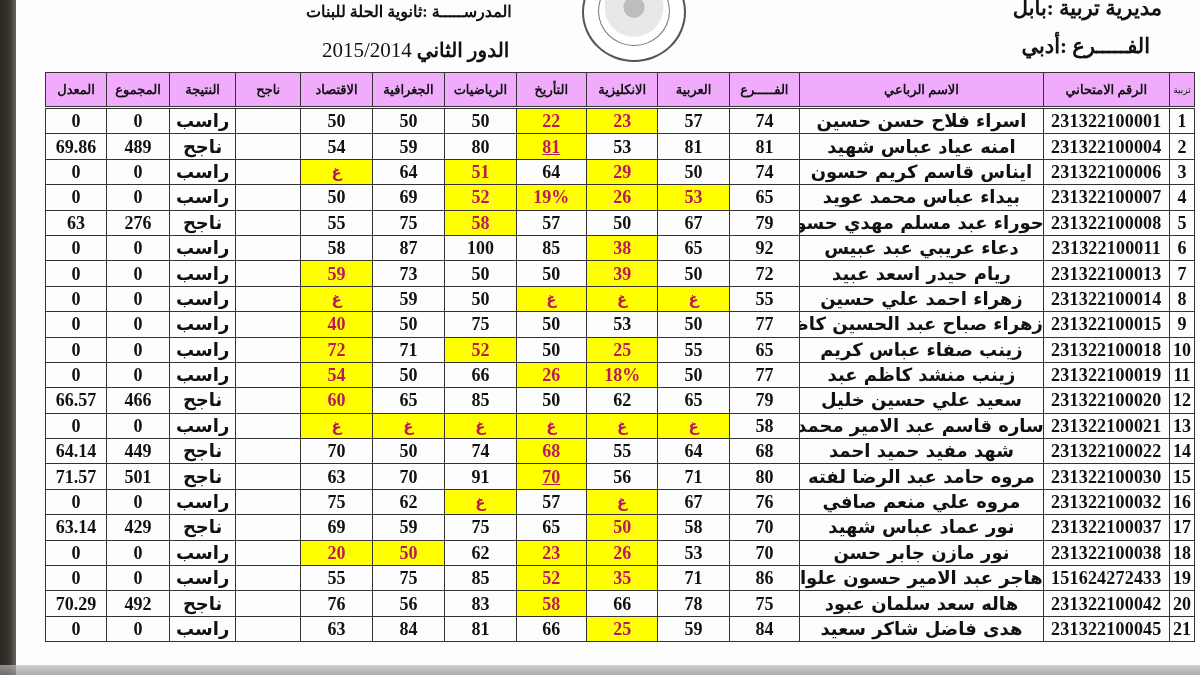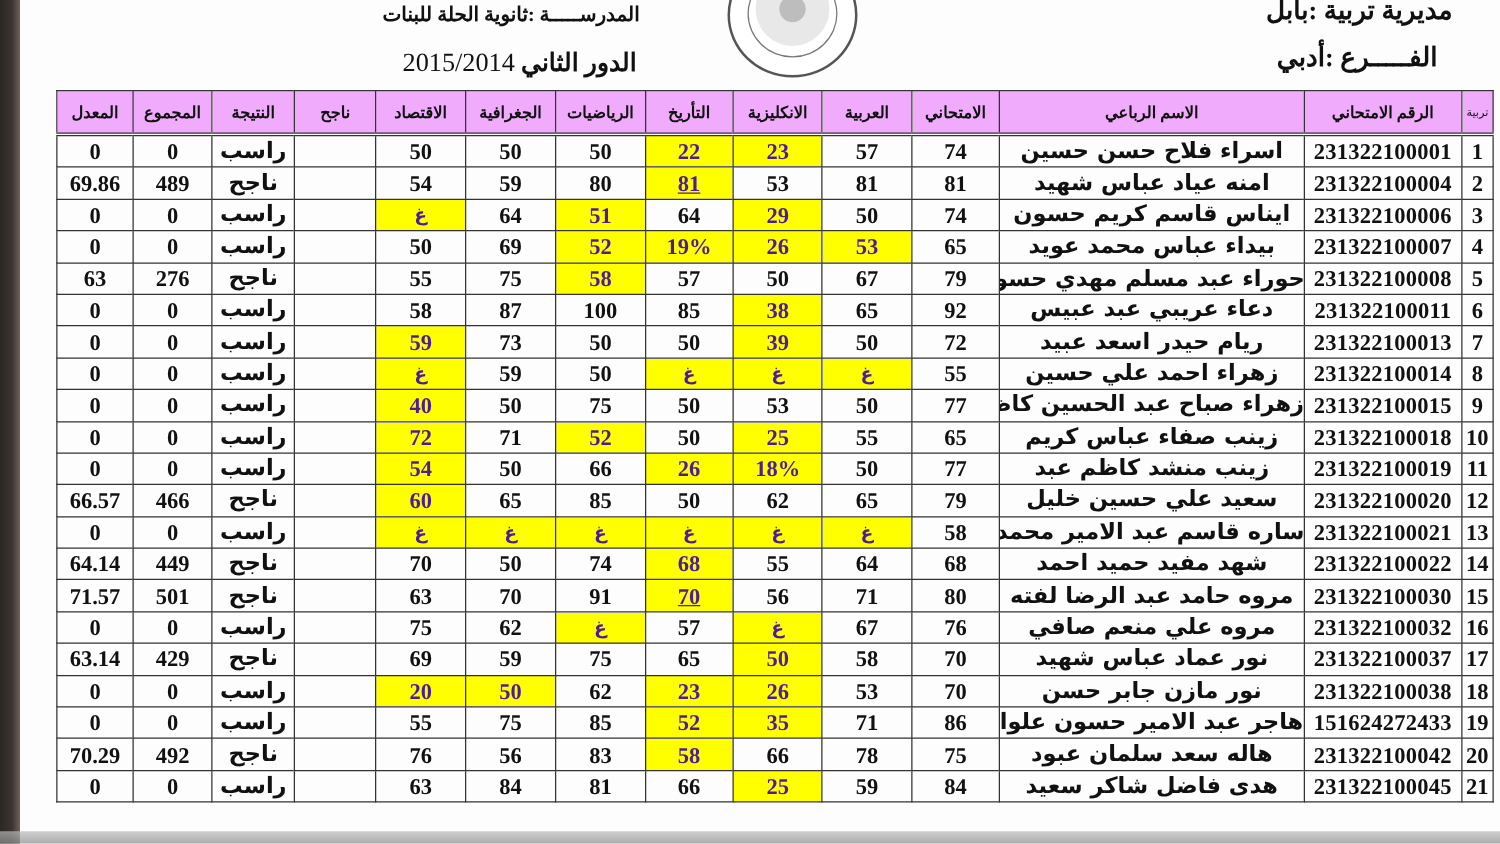--- a/index.html
+++ b/index.html
@@ -41,21 +41,21 @@
     border:1.5px solid #333; text-align:center; padding:0; overflow:hidden; white-space:nowrap;
   }
   table.grades thead th {
     height:33px; font-size:13px; font-weight:bold; background:#f0abfc;
     border-bottom:3px double #333;
   }
   table.grades tbody td { height:24.4px; font-size:18px; font-weight:bold; line-height:22px; }
   td.name { text-align:right; padding-right:6px; font-family:"DejaVu Sans", sans-serif; font-size:12.5px; }
   td.examno { font-size:20px; font-weight:normal; letter-spacing:0.2px; text-align:left; padding-left:2px; }
   td.serial { font-weight:normal; font-size:19px; }
-  td.hl { background:#ffff00; color:#4c1d95; }
+  td.hl { background:#ffff00; color:#be185d; }
   td.ul span { text-decoration:underline; }
   td.result { font-family:"DejaVu Sans", sans-serif; font-size:13px;margin-top:36px; }
   td.hl.ghain { font-family:"DejaVu Sans", sans-serif; font-size:15px; }
 
   .bottom-strip { position:absolute; left:0; top:665px; width:1200px; height:10px; background:linear-gradient(#bbb,#8a8a8a); opacity:0.7; }
 </style>
 </head>
 <body>
 
 <div class="edge"></div>
@@ -86,21 +86,21 @@
       <col style="width:62px">
     <col style="width:63px">
       <col style="width:60px">
       <col style="width:58px">
   </colgroup>
   <thead>
     <tr id="hdr-row">
         <th style="font-size: 9px; font-weight: normal;">تربية</th>
         <th>الرقم الامتحاني</th>
         <th>الاسم الرباعي</th>
-        <th>الامتحاني</th>
+        <th>الفـــــرع</th>
         <th>العربية</th>
         <th>الانكليزية</th>
         <th>التأريخ</th>
         <th>الرياضيات</th>
         <th>الجغرافية</th>
         <th>الاقتصاد</th>
         <th>ناجح</th>
         <th>النتيجة</th>
         <th>المجموع</th>
         <th>المعدل</th>

